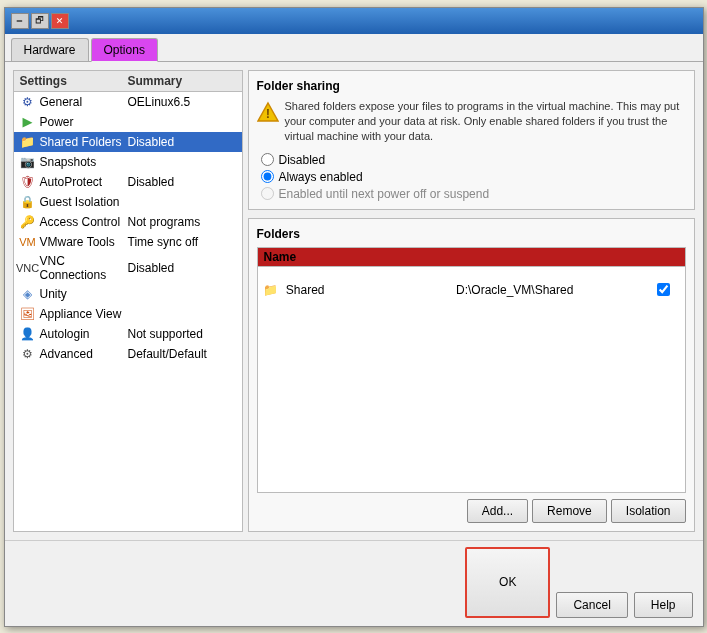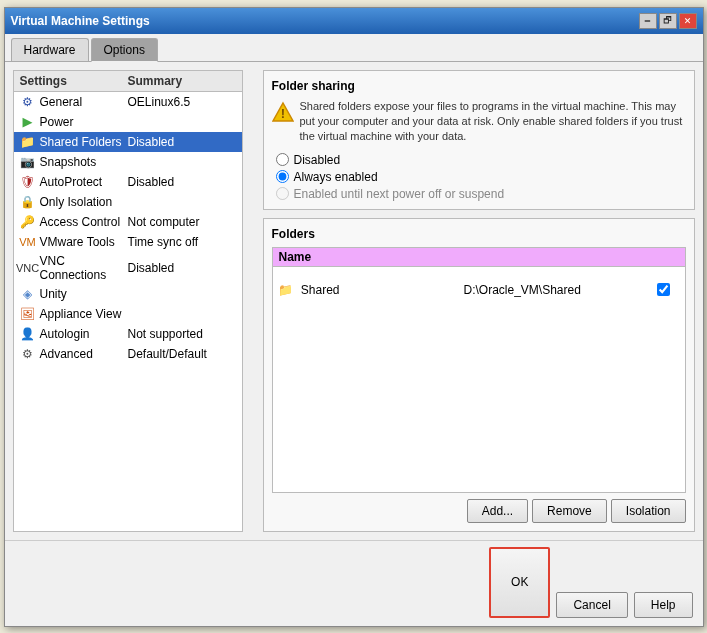--- a/index.html
+++ b/index.html
@@ -72,31 +72,31 @@
       border: 1px solid #aaa;
       border-bottom: none;
       background: #ddd;
       cursor: pointer;
       font-size: 12px;
       margin-right: 2px;
       border-radius: 3px 3px 0 0;
     }
 
     .tab.active {
-      background: #a3a3a3;
+      background: #d946ef;
       border-bottom: 1px solid #f0f0f0;
       margin-bottom: -1px;
       z-index: 1;
     }
 
     .content-area {
       display: flex;
       flex: 1;
       padding: 8px;
-      gap: 20px;
+      gap: 5px;
       overflow: hidden;
     }
 
     
     .left-panel {
       width: 230px;
       flex-shrink: 0;
       border: 1px solid #bbb;
       background: white;
       overflow-y: auto;
@@ -204,21 +204,21 @@
     .folders-table {
       flex: 1;
       border: 1px solid #bbb;
       background: white;
       overflow: hidden;
     }
 
     .folders-table-header {
       display: grid;
       grid-template-columns: 1fr 1fr 30px;
-      background: #f0abfc;
+      background: #b91c1c;
       border-bottom: 1px solid #bbb;
       padding: 2px 6px;
       font-weight: bold;
     }
 
     .folders-table-row {
       display: grid;
       grid-template-columns: 1fr 1fr 30px;
       padding: 16px 6px;
       align-items: center;
@@ -258,21 +258,21 @@
       display: flex;
       justify-content: flex-end;
       gap: 6px;
       padding: 6px 10px 8px 8px;
       border-top: 1px solid #ccc;
       background: #f0f0f0;
       flex-shrink: 0;
     }
 
     .btn-ok {
-      padding: 5px 20px;
+      padding: 5px 32px;
       border: 2px solid #e04030;
       background: linear-gradient(to bottom, #f5f5f5, #e0e0e0);
       cursor: pointer;
       font-size: 12px;
       border-radius: 2px;
       font-weight: normal;
     }
 
     .btn-cancel, .btn-help {
       padding: 5px 16px;
@@ -287,21 +287,20 @@
     
     .icon-general { color: #3355aa; }
     .icon-power { color: #44aa44; font-size: 13px; }
   </style>
 </head>
 <body>
 
 <div class="window">
 
   <div class="title-bar">
-    <span class="title-bar-title">Virtual Machine Settings</span>
     <div class="title-bar-controls">
       <div class="title-btn">🗕</div>
       <div class="title-btn">🗗</div>
       <div class="title-btn close">✕</div>
     </div>
   </div>
 
   <div class="tabs-bar">
     <div class="tab">Hardware</div>
     <div class="tab active">Options</div>
@@ -351,31 +350,31 @@
         <div class="settings-row-name">
           <span class="row-icon" style="color:#aa2222;">🛡</span>
           <span>AutoProtect</span>
         </div>
         <span>Disabled</span>
       </div>
 
       <div class="settings-row">
         <div class="settings-row-name">
           <span class="row-icon">🔒</span>
-          <span>Only Isolation</span>
+          <span>Guest Isolation</span>
         </div>
         <span></span>
       </div>
 
       <div class="settings-row">
         <div class="settings-row-name">
           <span class="row-icon" style="color:#2255aa;">🔑</span>
           <span>Access Control</span>
         </div>
-        <span>Not computer</span>
+        <span>Not programs</span>
       </div>
 
       <div class="settings-row">
         <div class="settings-row-name">
           <span class="row-icon" style="color:#cc6600;font-size:11px;">VM</span>
           <span>VMware Tools</span>
         </div>
         <span>Time sync off</span>
       </div>
 

